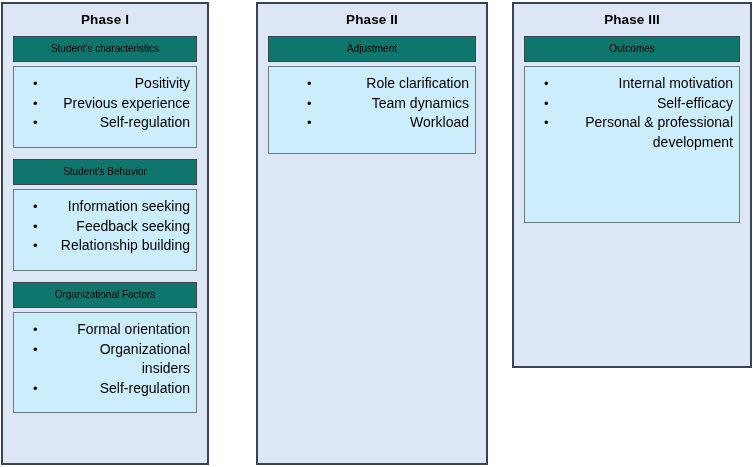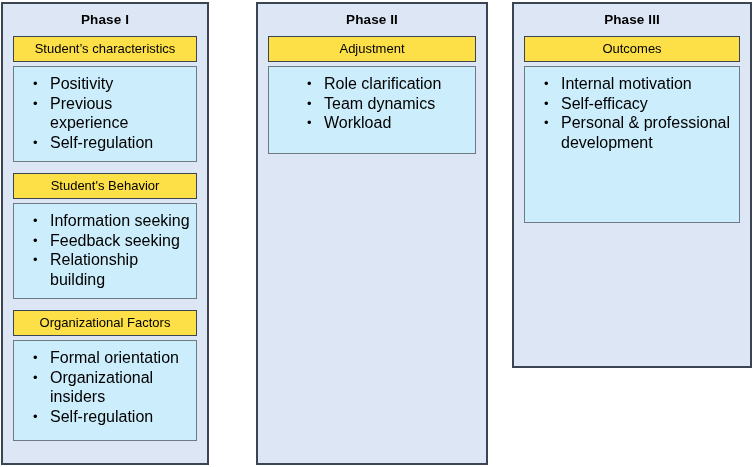--- a/index.html
+++ b/index.html
@@ -58,50 +58,51 @@
     margin-bottom: 8px;
     letter-spacing: 0.1px;
   }
   .group {
     margin: 0 10px 0 10px;
   }
   .group + .group {
     margin-top: 11px;
   }
   .group-header {
-    background: #fde047;
+    background: #0f766e;
     border: 1px solid #3B4453;
     box-sizing: border-box;
     text-align: center;
-    font-size: 13px;
+    font-size: 10px;
     color: #000000;
     height: 26px;
     line-height: 24px;
     white-space: nowrap;
     overflow: hidden;
   }
   .group-body {
     background: #CCEDFB;
     border: 1px solid #6E7B86;
     box-sizing: border-box;
     margin-top: 4px;
     padding: 7px 6px 9px 6px;
   }
   .group-body ul {
     margin: 0;
     padding: 0 0 0 30px;
     list-style: none;
   }
   .group-body li {
     position: relative;
-    font-size: 16px;
+    font-size: 14px;
     color: #000000;
     line-height: 19.5px;
     padding-left: 0;
     margin: 0;
+    text-align: right;
   }
   .group-body li::before {
     content: "\2022";
     position: absolute;
     left: -17px;
     top: 0;
     font-size: 13px;
     line-height: 19.5px;
     color: #000000;
   }

